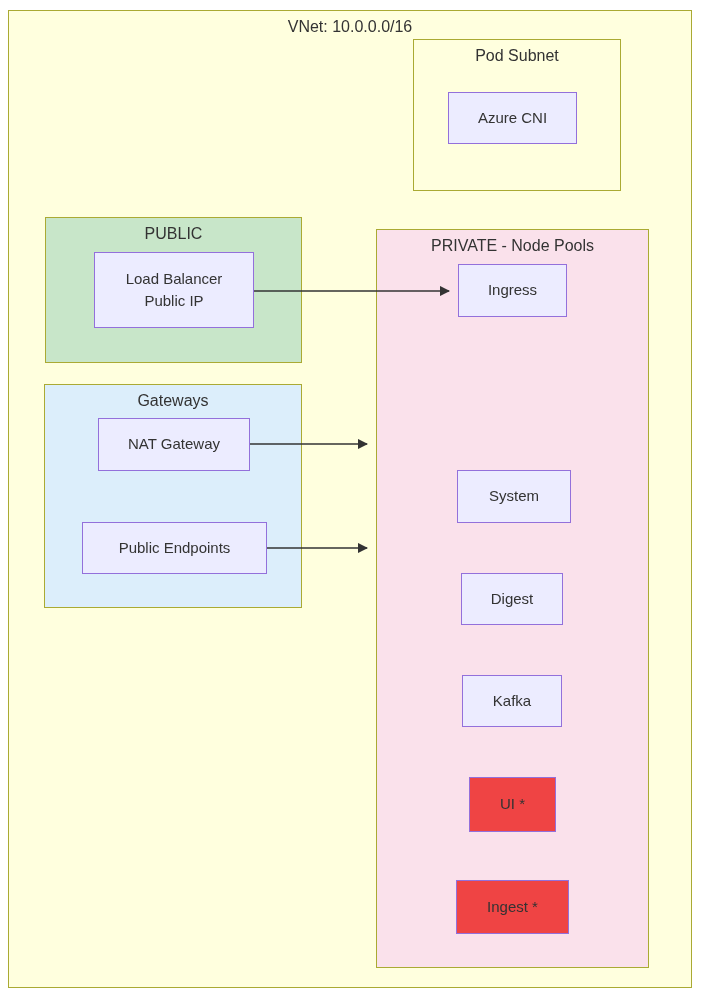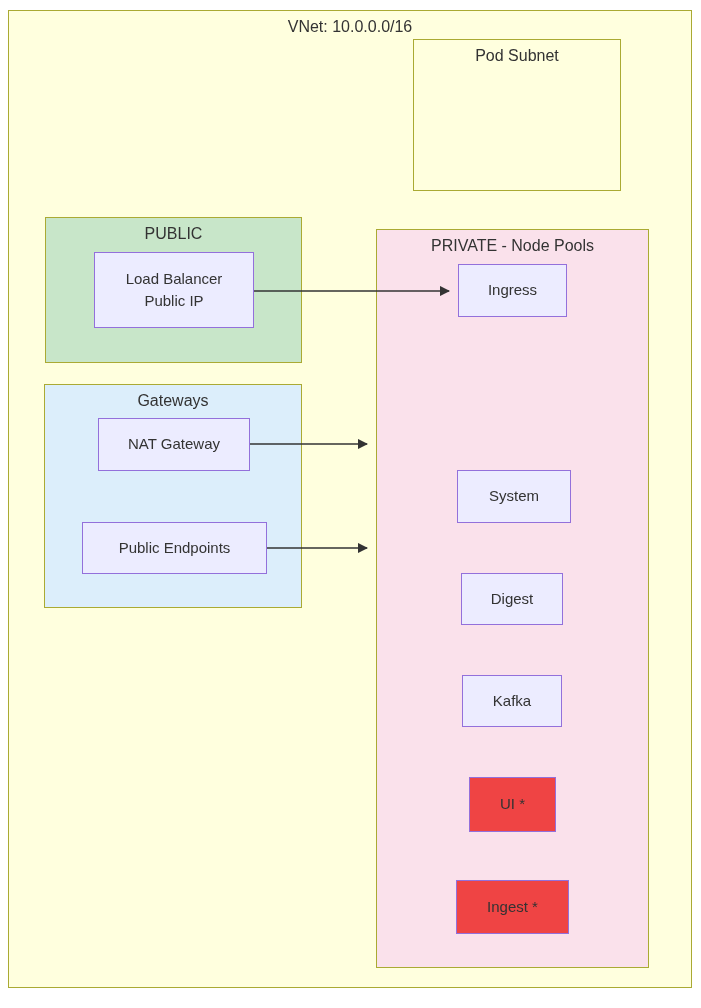--- a/index.html
+++ b/index.html
@@ -95,20 +95,23 @@
   </div>
 
   <div id="gateways" class="cluster">
     <div class="cluster-title">Gateways</div>
   </div>
 
   <div id="private" class="cluster">
     <div class="cluster-title">PRIVATE - Node Pools</div>
   </div>
 
+  <div id="azure-cni" class="node">
+    <span>Azure CNI</span>
+  </div>
 
   <div id="load-balancer" class="node">
     <span>Load Balancer</span>
     <span>Public IP</span>
   </div>
 
   <div id="nat-gateway" class="node">
     <span>NAT Gateway</span>
   </div>
 

